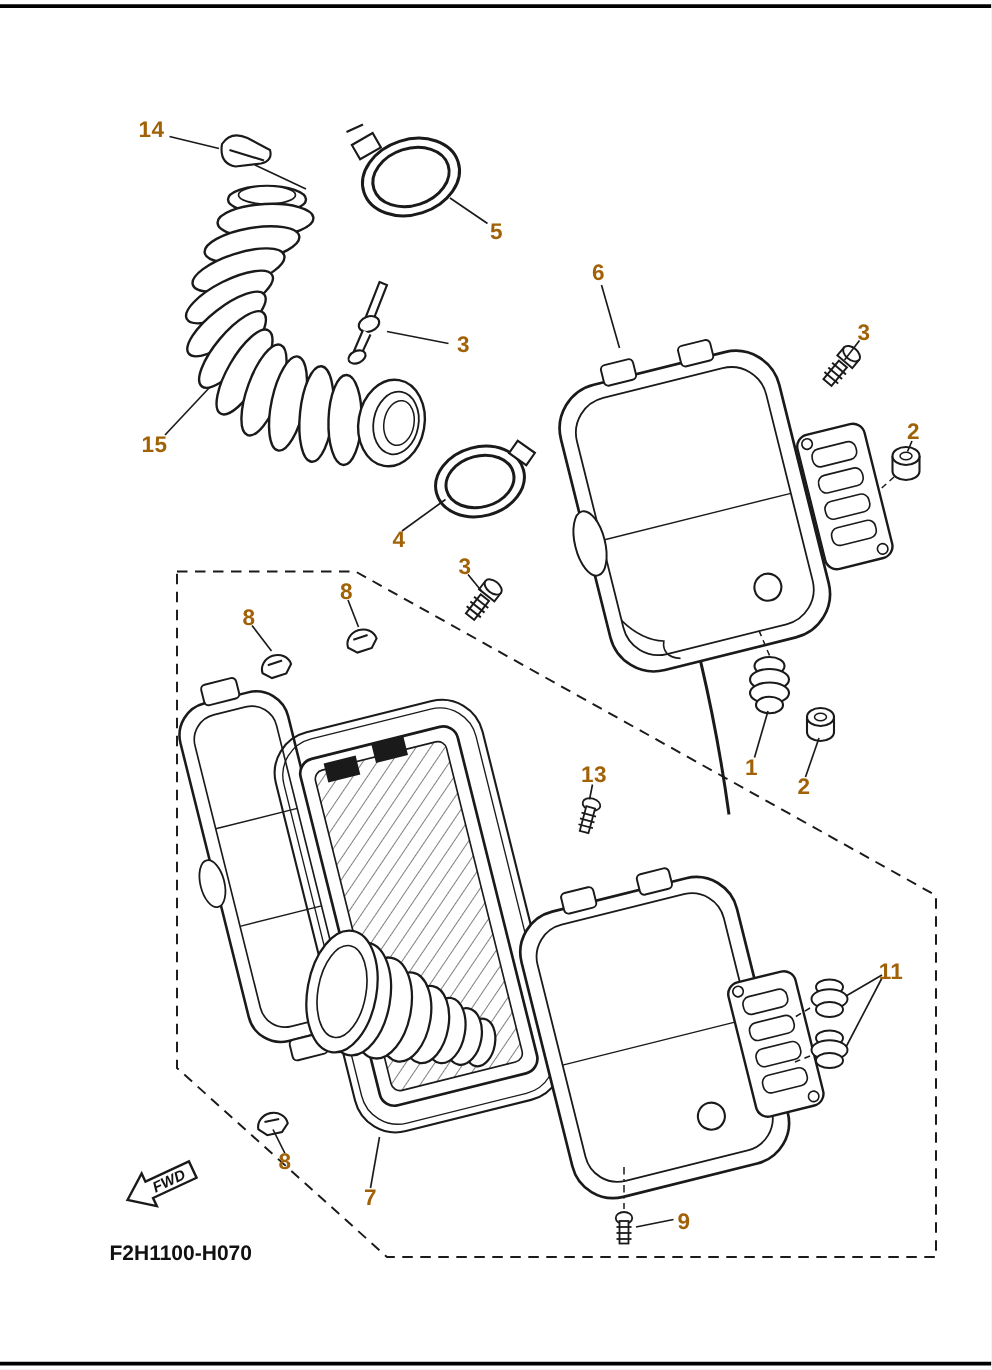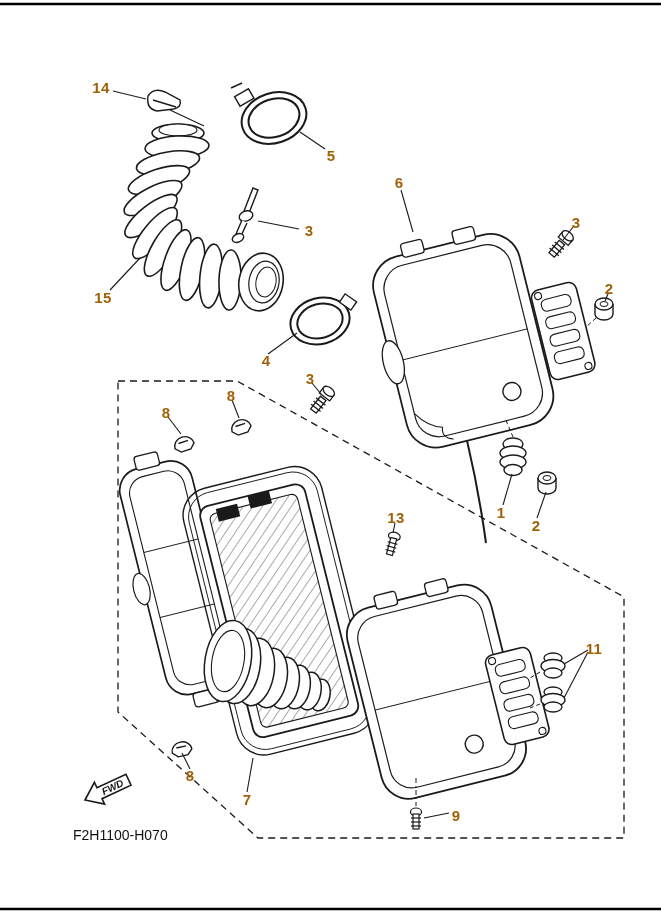--- a/index.html
+++ b/index.html
@@ -1,21 +1,21 @@
 <!DOCTYPE html>
 <html><head>
 <meta charset="utf-8">
 <style>
   html,body{margin:0;padding:0;background:#e9e9e9;}
   .stage{position:relative;width:661px;height:913px;background:#ffffff;
          font-family:"Liberation Sans",sans-serif;overflow:hidden;margin:0 auto;}
   .stage svg{position:absolute;left:0;top:0;}
   .co{position:absolute;transform:translate(-50%,-50%);font-size:15px;font-weight:700;
       color:#a16207;letter-spacing:.3px;user-select:none;}
-  .code{position:absolute;left:73px;top:827px;font-size:14px;font-weight:400;color:#111;}
+  .code{position:absolute;left:73px;top:827px;font-size:14px;font-weight:700;color:#111;}
 </style>
 </head>
 <body>
 
 <div class="stage">
 
 <svg width="661" height="913" viewBox="0 0 661 913">
   <defs>
     <pattern id="hatch" width="8" height="8" patternUnits="userSpaceOnUse" patternTransform="rotate(48)">
       <line x1="0" y1="0" x2="0" y2="8" stroke="#555" stroke-width="1"></line>

